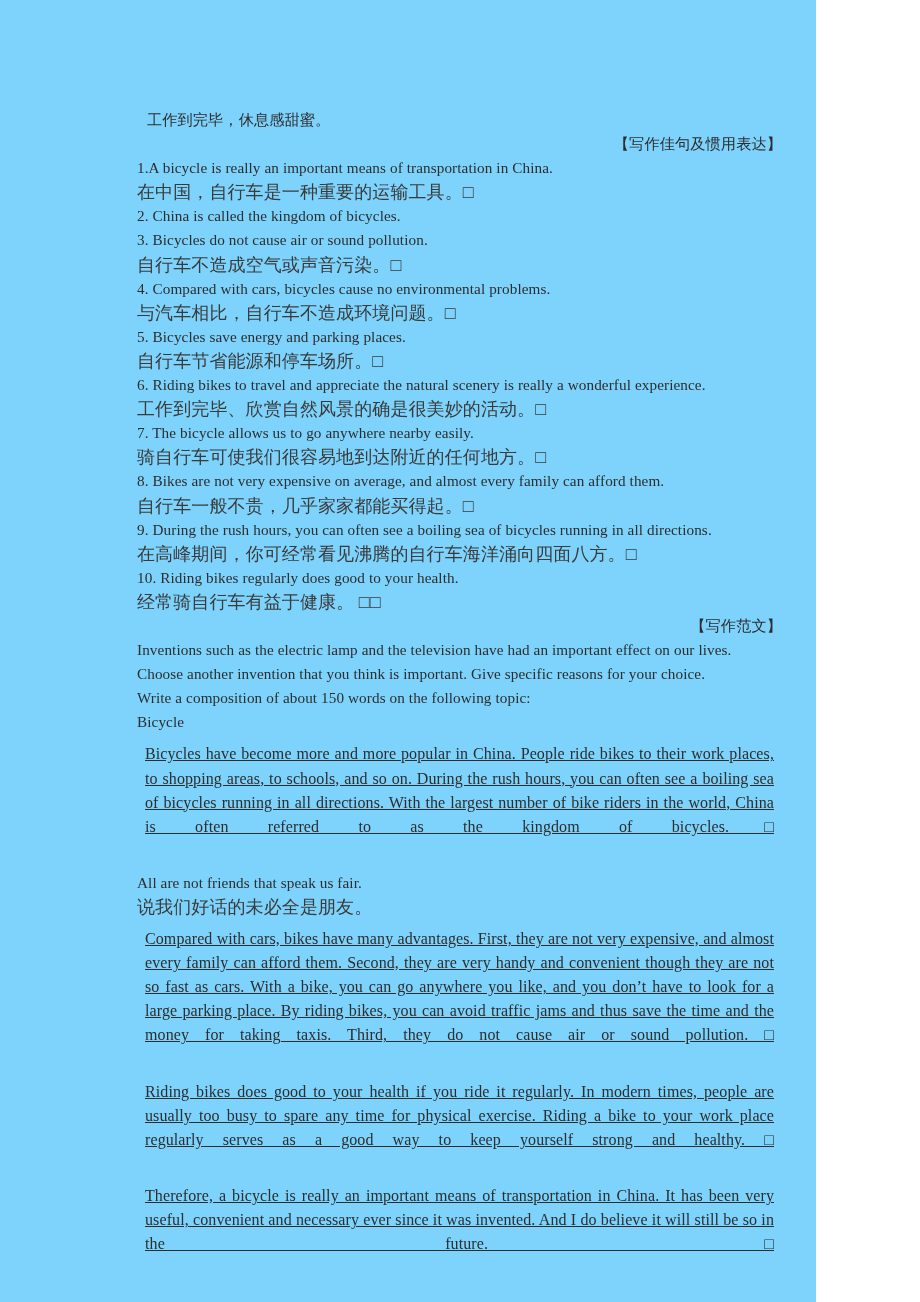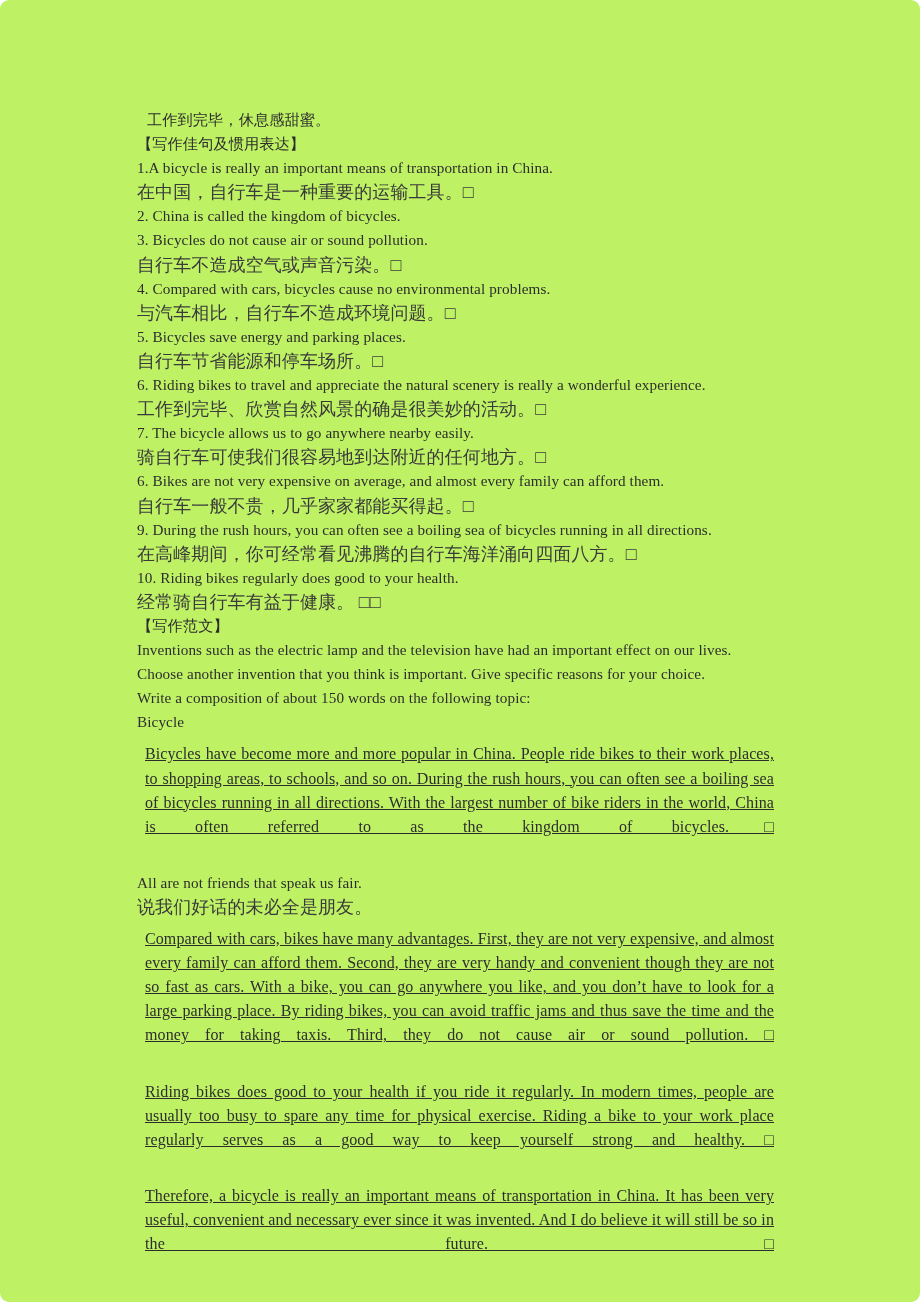--- a/index.html
+++ b/index.html
@@ -7,26 +7,25 @@
     margin: 0;
     padding: 0;
     background: #ffffff;
   }
   body {
     font-family: "Liberation Serif", "DejaVu Serif", serif;
     color: #2b2b2b;
   }
   .page {
     position: relative;
-    width: 920px;
+    width: 816px;
     height: 1302px;
-    background: #bef264;
+    background: #7dd3fc;
     overflow: hidden;
     box-sizing: border-box;
-    border-radius: 9px;
   }
   .content {
     position: absolute;
     left: 137px;
     top: 108px;
     width: 645px;
   }
   .line {
     font-size: 15.2px;
     line-height: 24.1px;
@@ -34,20 +33,21 @@
     color: #2d2d2d;
     letter-spacing: 0.1px;
   }
   .line.cn {
     font-size: 18px;
     color: #3a3a3a;
   }
   .line.head {
     font-size: 15.2px;
     color: #2d2d2d;
+    text-align: right;
   }
   .line.first {
     text-indent: 6px;
   }
   .para {
     font-size: 16px;
     line-height: 24.1px;
     text-align: justify;
     text-justify: inter-word;
     color: #2d2d2d;
@@ -86,21 +86,21 @@
 
       <div class="line">5. Bicycles save energy and parking places.</div>
       <div class="line cn">自行车节省能源和停车场所。□</div>
 
       <div class="line">6. Riding bikes to travel and appreciate the natural scenery is really a wonderful experience.</div>
       <div class="line cn">工作到完毕、欣赏自然风景的确是很美妙的活动。□</div>
 
       <div class="line">7. The bicycle allows us to go anywhere nearby easily.</div>
       <div class="line cn">骑自行车可使我们很容易地到达附近的任何地方。□</div>
 
-      <div class="line">6. Bikes are not very expensive on average, and almost every family can afford them.</div>
+      <div class="line">8. Bikes are not very expensive on average, and almost every family can afford them.</div>
       <div class="line cn">自行车一般不贵，几乎家家都能买得起。□</div>
 
       <div class="line">9. During the rush hours, you can often see a boiling sea of bicycles running in all directions.</div>
       <div class="line cn">在高峰期间，你可经常看见沸腾的自行车海洋涌向四面八方。□</div>
 
       <div class="line">10. Riding bikes regularly does good to your health.</div>
       <div class="line cn">经常骑自行车有益于健康。 □□</div>
     </div>
 
     <div class="line head">【写作范文】</div>

